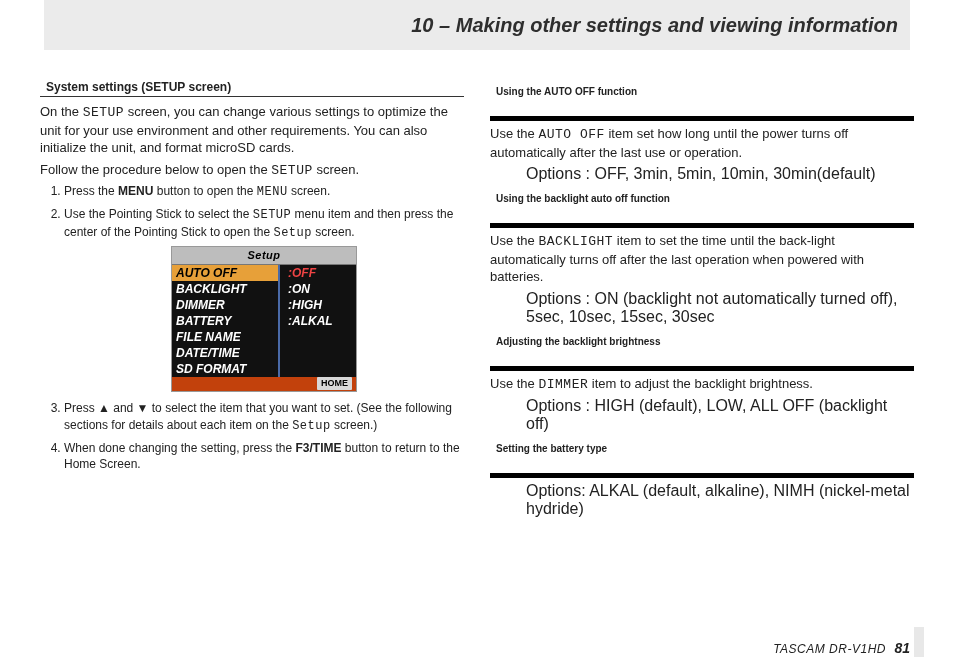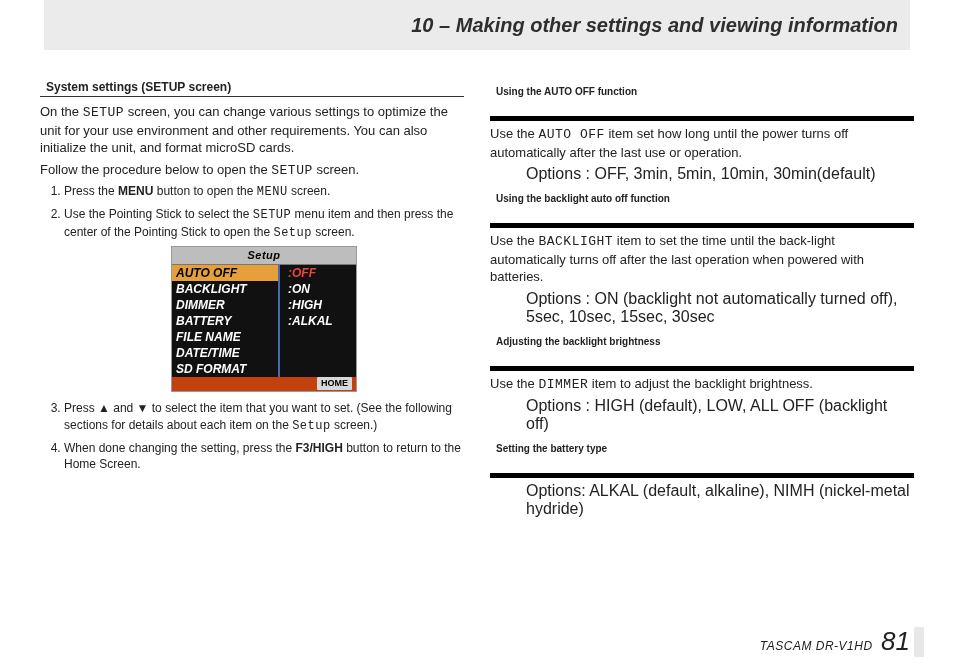--- a/index.html
+++ b/index.html
@@ -25,21 +25,21 @@
   .lright{flex:1;padding-left:8px;display:flex;align-items:center}
   .sep{width:2px;background:#4a6aa8}
   .lrow.sel .lleft{background:#e7a039;color:#000}
   .lrow.sel .lright{color:#ef4444}
   .lcd-bot{height:14px;background:#c2410c;display:flex;justify-content:flex-end;align-items:flex-start;padding:0 4px}
   .tag{background:#d8d8d8;color:#000;font-size:9px;padding:0 4px;font-style:normal;border-radius:1px}
 
   
   .foot{position:absolute;right:44px;bottom:14px;font-style:italic}
   .foot .brand{font-size:12px;letter-spacing:.5px}
-  .foot .pnum{font-size:26px;font-weight:400;padding-left:4px}
+  .foot .pnum{font-size:14px;font-weight:700;padding-left:4px}
   .rmarker{position:absolute;right:30px;bottom:14px;width:10px;height:30px;background:#e8e8e8}
 </style>
 </head>
 <body>
 
 <div class="page">
   <div class="topbar">
     <span class="chap">10 – Making other settings and viewing information</span>
   </div>
 
@@ -101,21 +101,21 @@
               </div>
             <div class="lcd-bot">
                 <span class="tag">HOME</span>
               </div>
           </div>
         </li>
         <li>
           <span>Press ▲ and ▼ to select the item that you want to set. (See the following sections for details about each item on the </span><span class="mono">Setup</span><span> screen.)</span>
         </li>
         <li>
-          <span>When done changing the setting, press the </span><span class="b">F3/HIGH</span><span> button to return to the Home Screen.</span>
+          <span>When done changing the setting, press the </span><span class="b">F3/TIME</span><span> button to return to the Home Screen.</span>
         </li>
       </ol>
     </div>
 
     <div class="col">
       <h3>Using the AUTO OFF function</h3>
       <p>
         <span>Use the </span><span class="mono">AUTO OFF</span><span> item set how long until the power turns off automatically after the last use or operation.</span>
       </p>
       <div class="opts">Options : OFF, 3min, 5min, 10min, 30min(default)</div>

